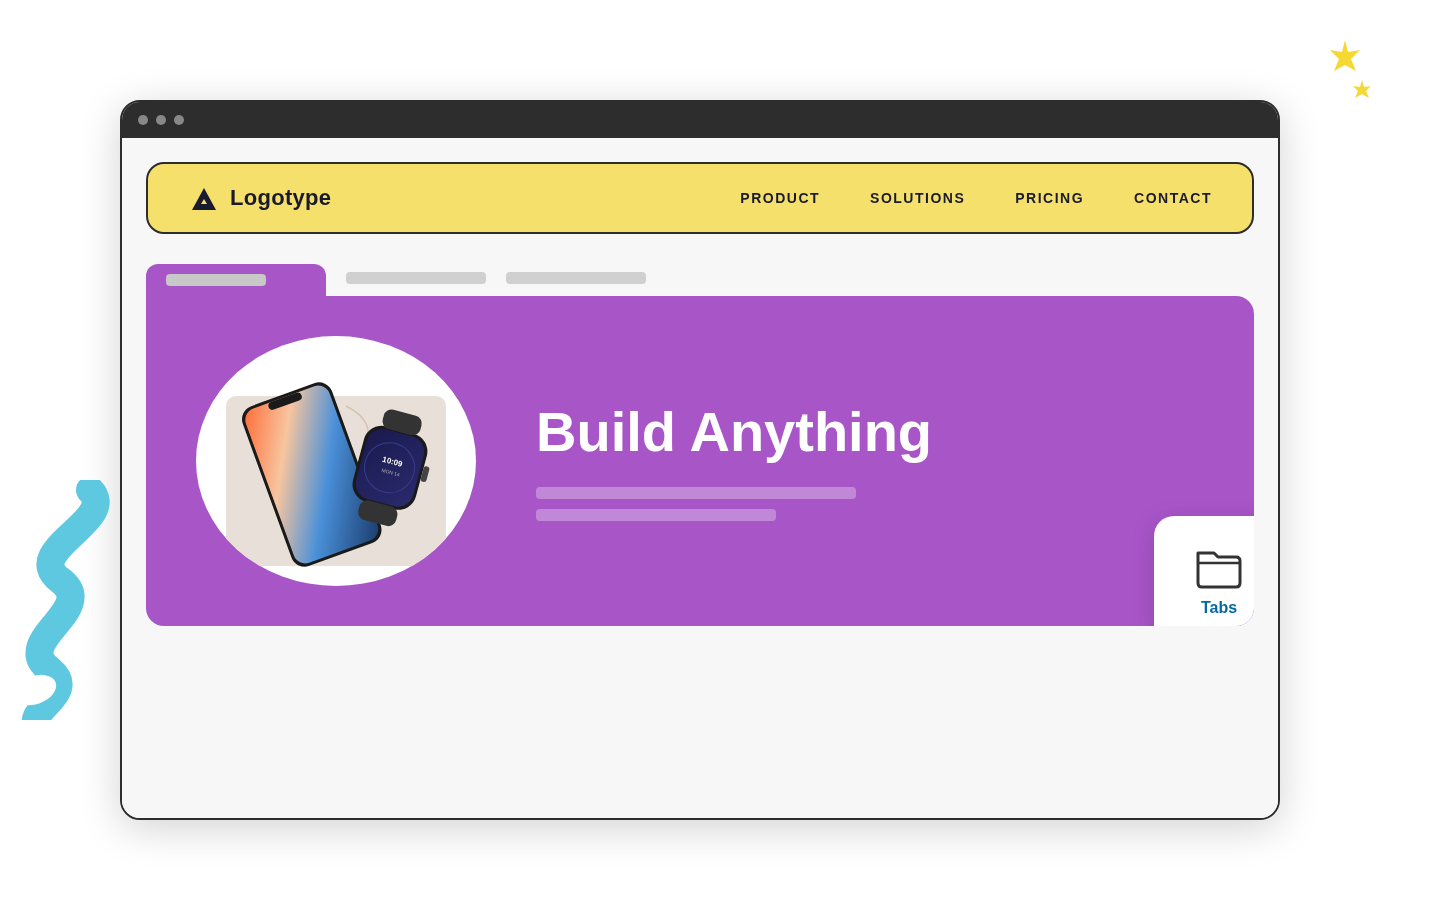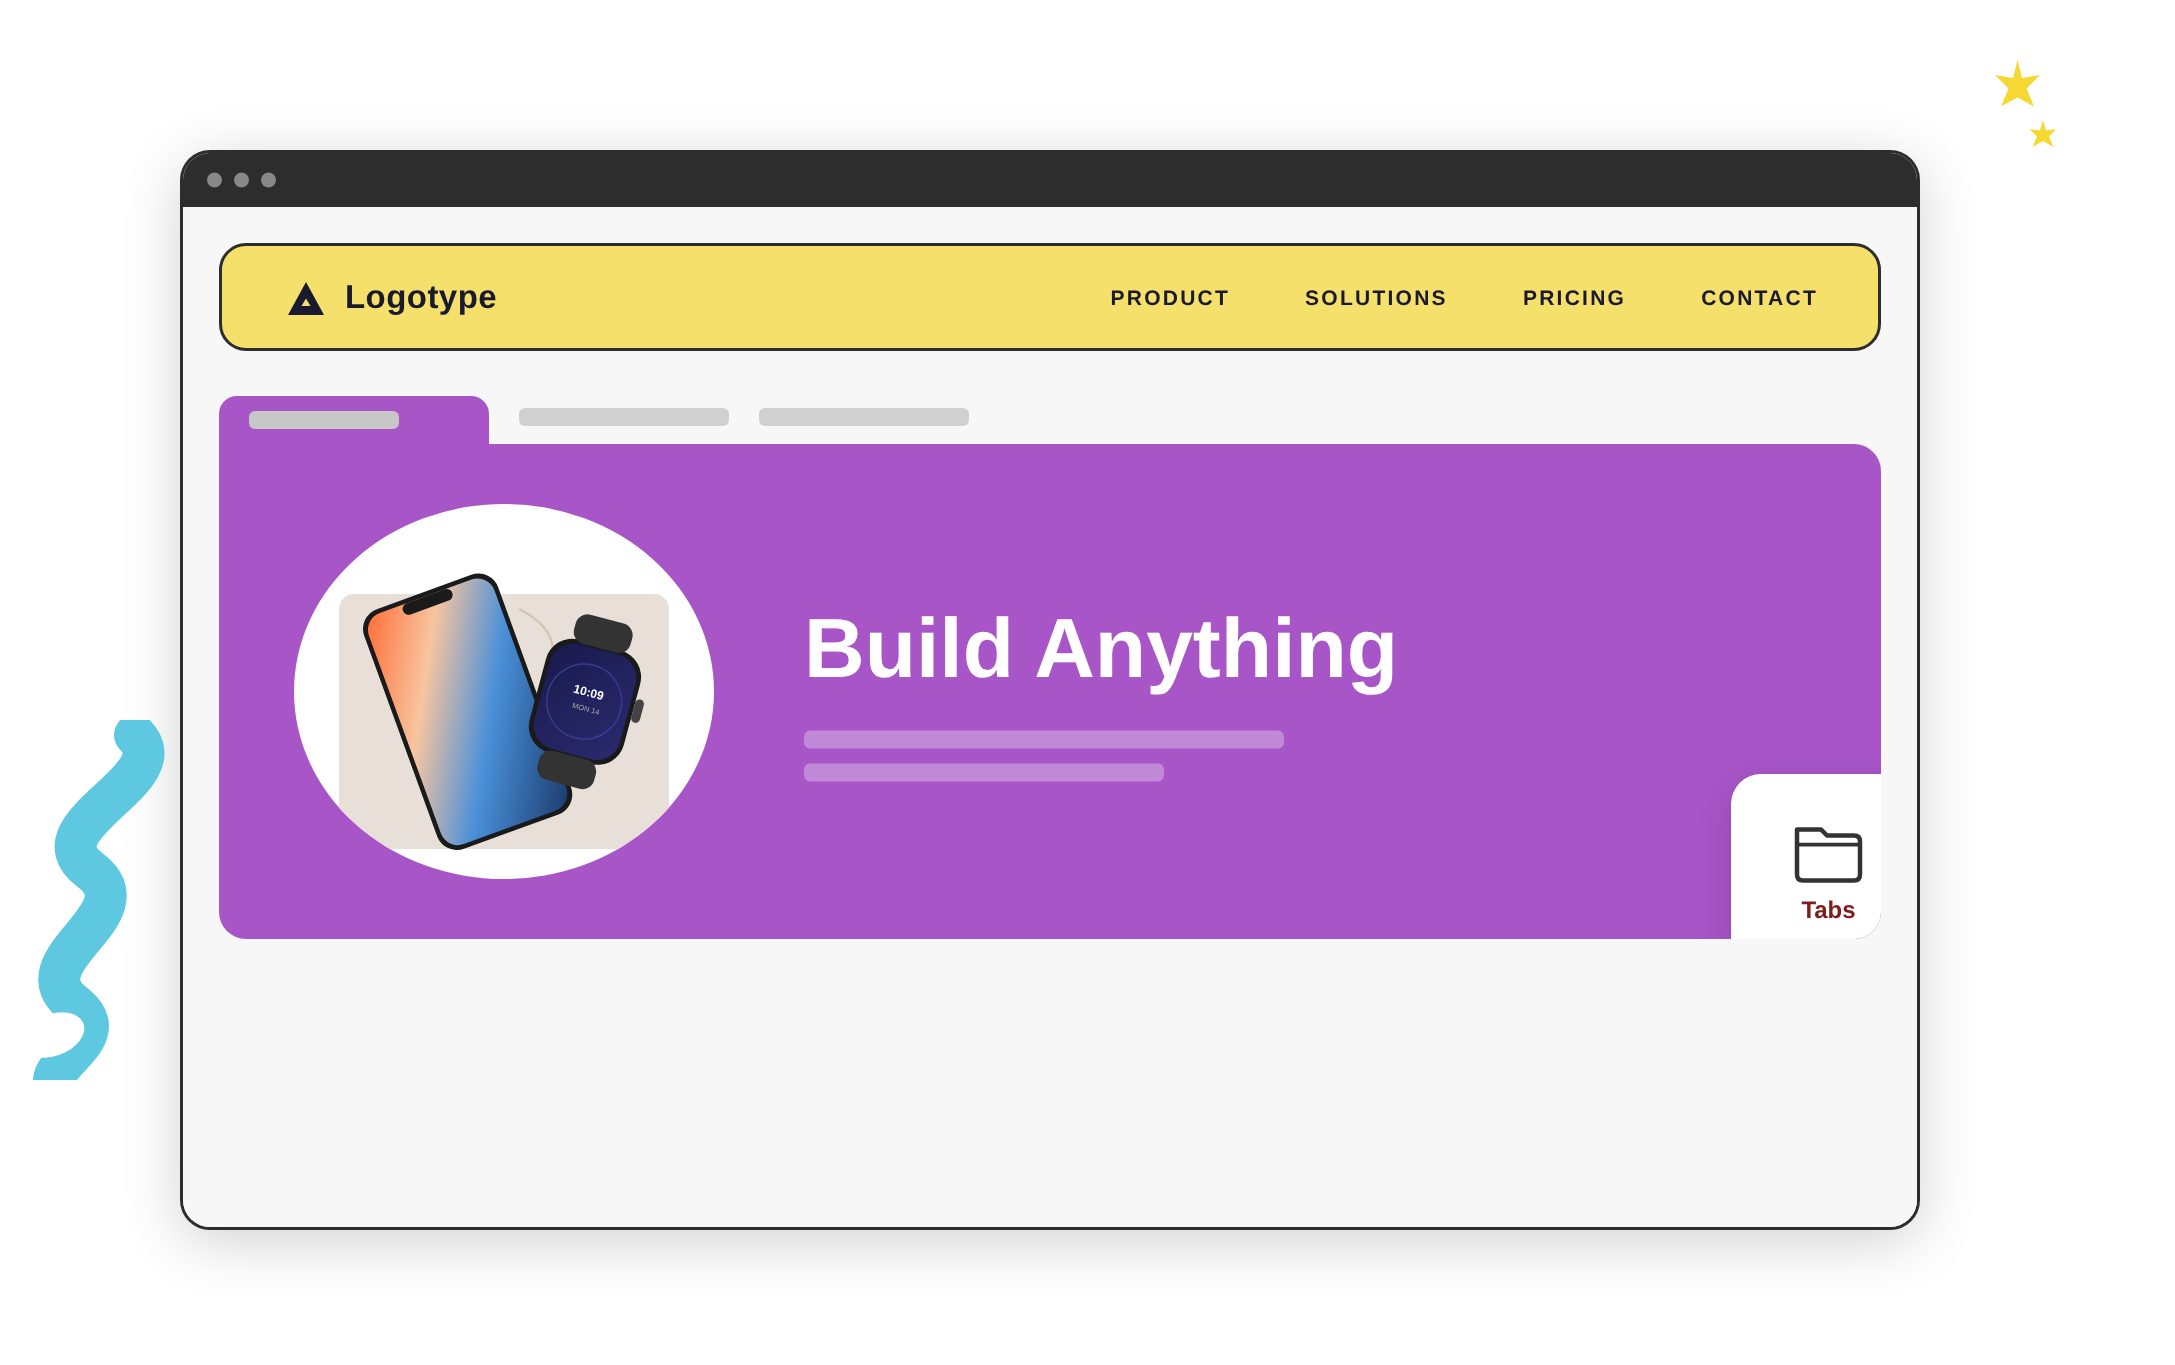--- a/index.html
+++ b/index.html
@@ -243,21 +243,21 @@
       flex-direction: column;
       align-items: center;
       justify-content: center;
       gap: 10px;
       z-index: 20;
     }
 
     .tabs-label {
       font-size: 16px;
       font-weight: 600;
-      color: #7f1d1d;
+      color: #0369a1;
     }
   </style>
 </head>
 <body>
 
 <div class="deco-stars">
   <svg width="90" height="90" viewBox="0 0 90 90" fill="none">
     <path d="M65 10 L68 22 L80 20 L71 29 L76 41 L65 35 L54 41 L59 29 L50 20 L62 22 Z" fill="#f5d832"></path>
     <path d="M82 50 L84 57 L91 56 L86 61 L89 68 L82 64 L75 68 L78 61 L73 56 L80 57 Z" fill="#f5d832"></path>
   </svg>

